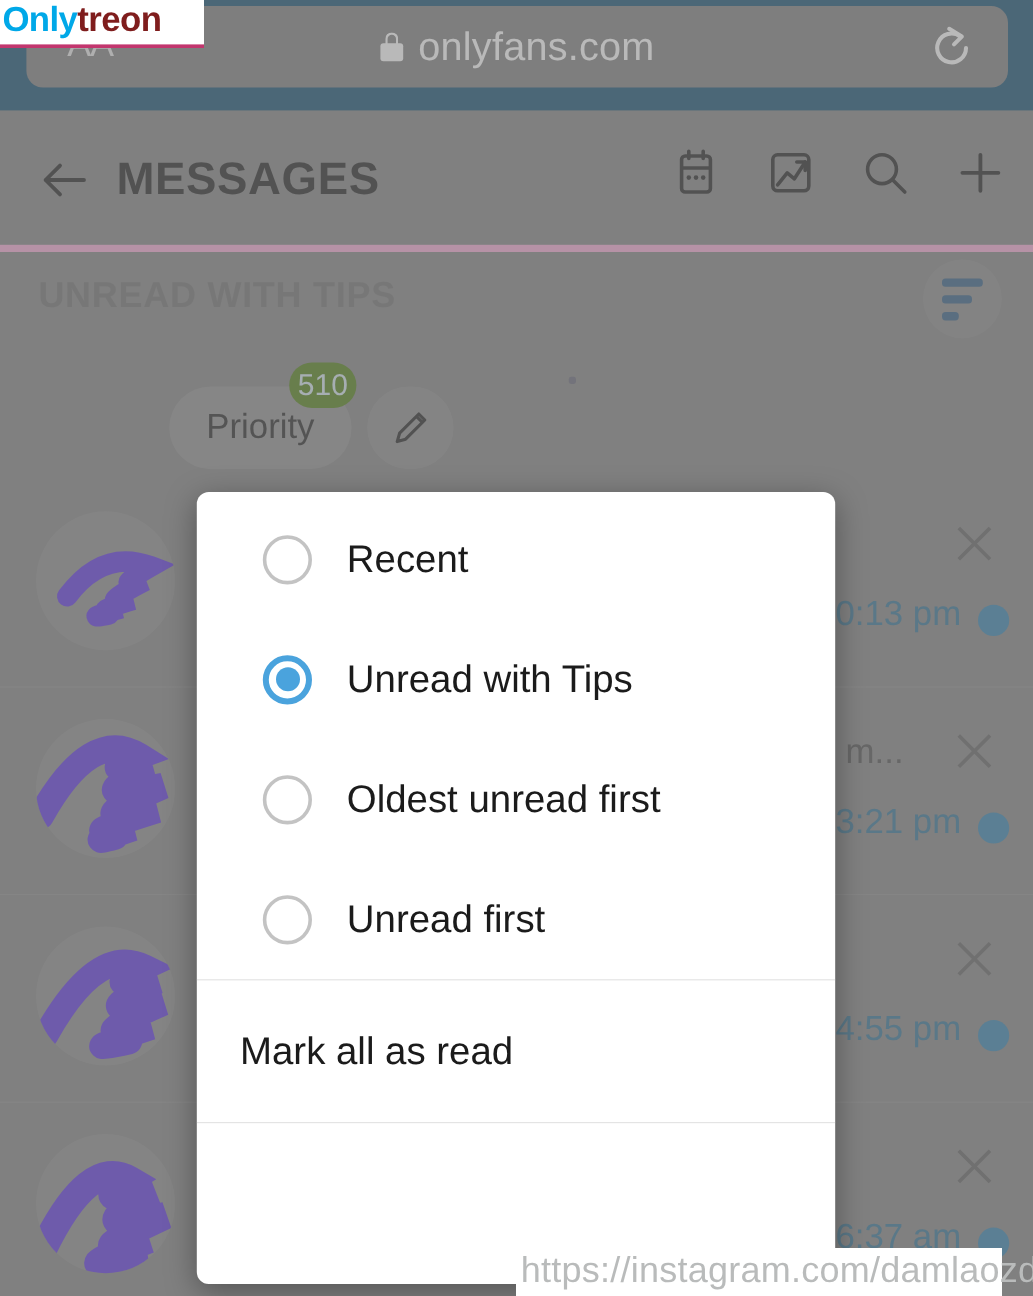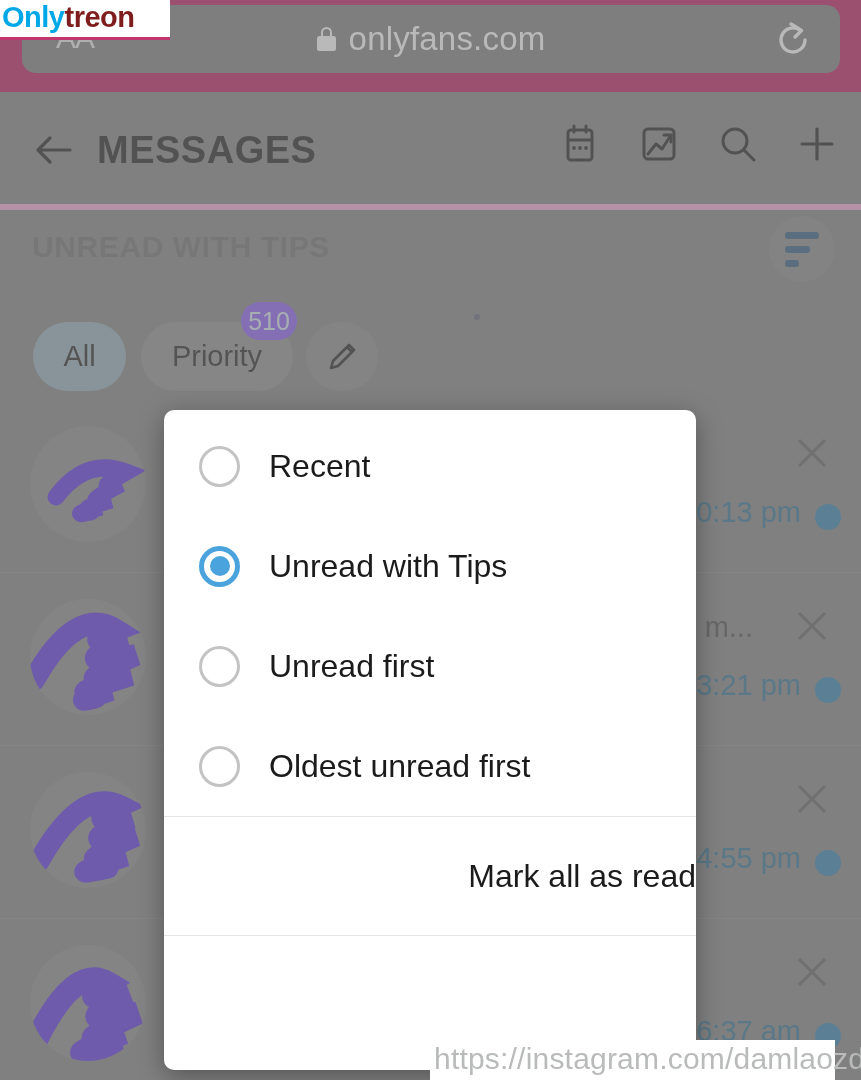--- a/index.html
+++ b/index.html
@@ -15,21 +15,21 @@
     position: relative;
     -webkit-font-smoothing: antialiased;
   }
 
   
   .browser-bar {
     position: absolute;
     left: 0; top: 0;
     width: 861px;
     height: 92px;
-    background: #be185d;
+    background: #0c4a6e;
     z-index: 5;
   }
   .url-pill {
     position: absolute;
     left: 22px; top: 5px;
     width: 818px;
     height: 68px;
     background: #7c7c7c;
     border-radius: 14px;
   }
@@ -184,21 +184,21 @@
   .chip-edit {
     left: 306px;
     width: 72px;
     background: #8b8b8b;
   }
   .badge-510 {
     position: absolute;
     left: 100px; top: -20px;
     min-width: 56px;
     height: 38px;
-    background: #8b5cf6;
+    background: #4d7c0f;
     border-radius: 19px;
     color: #d6e6ef;
     font-size: 25px;
     display: flex;
     align-items: center;
     justify-content: center;
     padding: 0 6px;
     box-sizing: border-box;
   }
   .pencil-icon { width: 36px; height: 36px; display:block; }
@@ -278,21 +278,21 @@
     position: absolute;
     left: 164px; top: 410px;
     width: 532px;
     height: 660px;
     background: #ffffff;
     border-radius: 10px;
     box-shadow: 0 6px 26px rgba(0,0,0,0.34);
     z-index: 60;
     overflow: hidden;
   }
-  .radio-group { padding-top: 6px; }
+  .radio-group { padding-top: 6px; padding-left: 20px; }
   .radio-row {
     height: 100px;
     display: flex;
     align-items: center;
     padding-left: 35px;
   }
   .radio {
     width: 41px; height: 41px;
     border-radius: 50%;
     border: 3px solid #c3c3c3;
@@ -320,21 +320,20 @@
     line-height: 1;
   }
   .divider { height: 1px; background: #e4e4e4; }
   .action-row {
     height: 118px;
     display: flex;
     align-items: center;
     padding-left: 36px;
     font-size: 32px;
     color: #1b1b1b;
-    justify-content: flex-end;
   }
 
   
   .wm-top {
     position: absolute;
     left: 0; top: 0;
     width: 170px; height: 40px;
     background: #ffffff;
     z-index: 100;
     border-bottom: 3px solid #c2366e;
@@ -459,23 +458,20 @@
 <div class="section-bar">
   <div class="section-title">UNREAD WITH TIPS</div>
   <div class="sort-btn">
     <div class="sort-bar b1"></div>
     <div class="sort-bar b2"></div>
     <div class="sort-bar b3"></div>
   </div>
 </div>
 
 <div class="chips-row">
-  <div class="chip chip-all">
-    <span>All</span>
-  </div>
   <div class="chip chip-priority">
     <span>Priority</span>
     <span class="badge-510">510</span>
   </div>
   <div class="chip chip-edit">
     <svg class="pencil-icon" viewBox="0 0 36 36">
       <path d="M7 29 L9 22 L25 6 L30 11 L14 27 Z" stroke="#1c1c1c" stroke-width="2.6" fill="none" stroke-linejoin="round"></path>
       <path d="M23 8 L28 13" stroke="#1c1c1c" stroke-width="2.6"></path>
     </svg>
   </div>
@@ -489,25 +485,25 @@
     <div class="radio-row">
       <span class="radio"></span>
       <span class="radio-label">Recent</span>
     </div>
     <div class="radio-row">
       <span class="radio checked"></span>
       <span class="radio-label">Unread with Tips</span>
     </div>
     <div class="radio-row">
       <span class="radio"></span>
-      <span class="radio-label">Unread first</span>
+      <span class="radio-label">Oldest unread first</span>
     </div>
     <div class="radio-row">
       <span class="radio"></span>
-      <span class="radio-label">Oldest unread first</span>
+      <span class="radio-label">Unread first</span>
     </div>
   </div>
   <div class="divider"></div>
   <div class="action-row">
     <span>Mark all as read</span>
   </div>
   <div class="divider"></div>
 </div>
 
 <div class="browser-bar">

